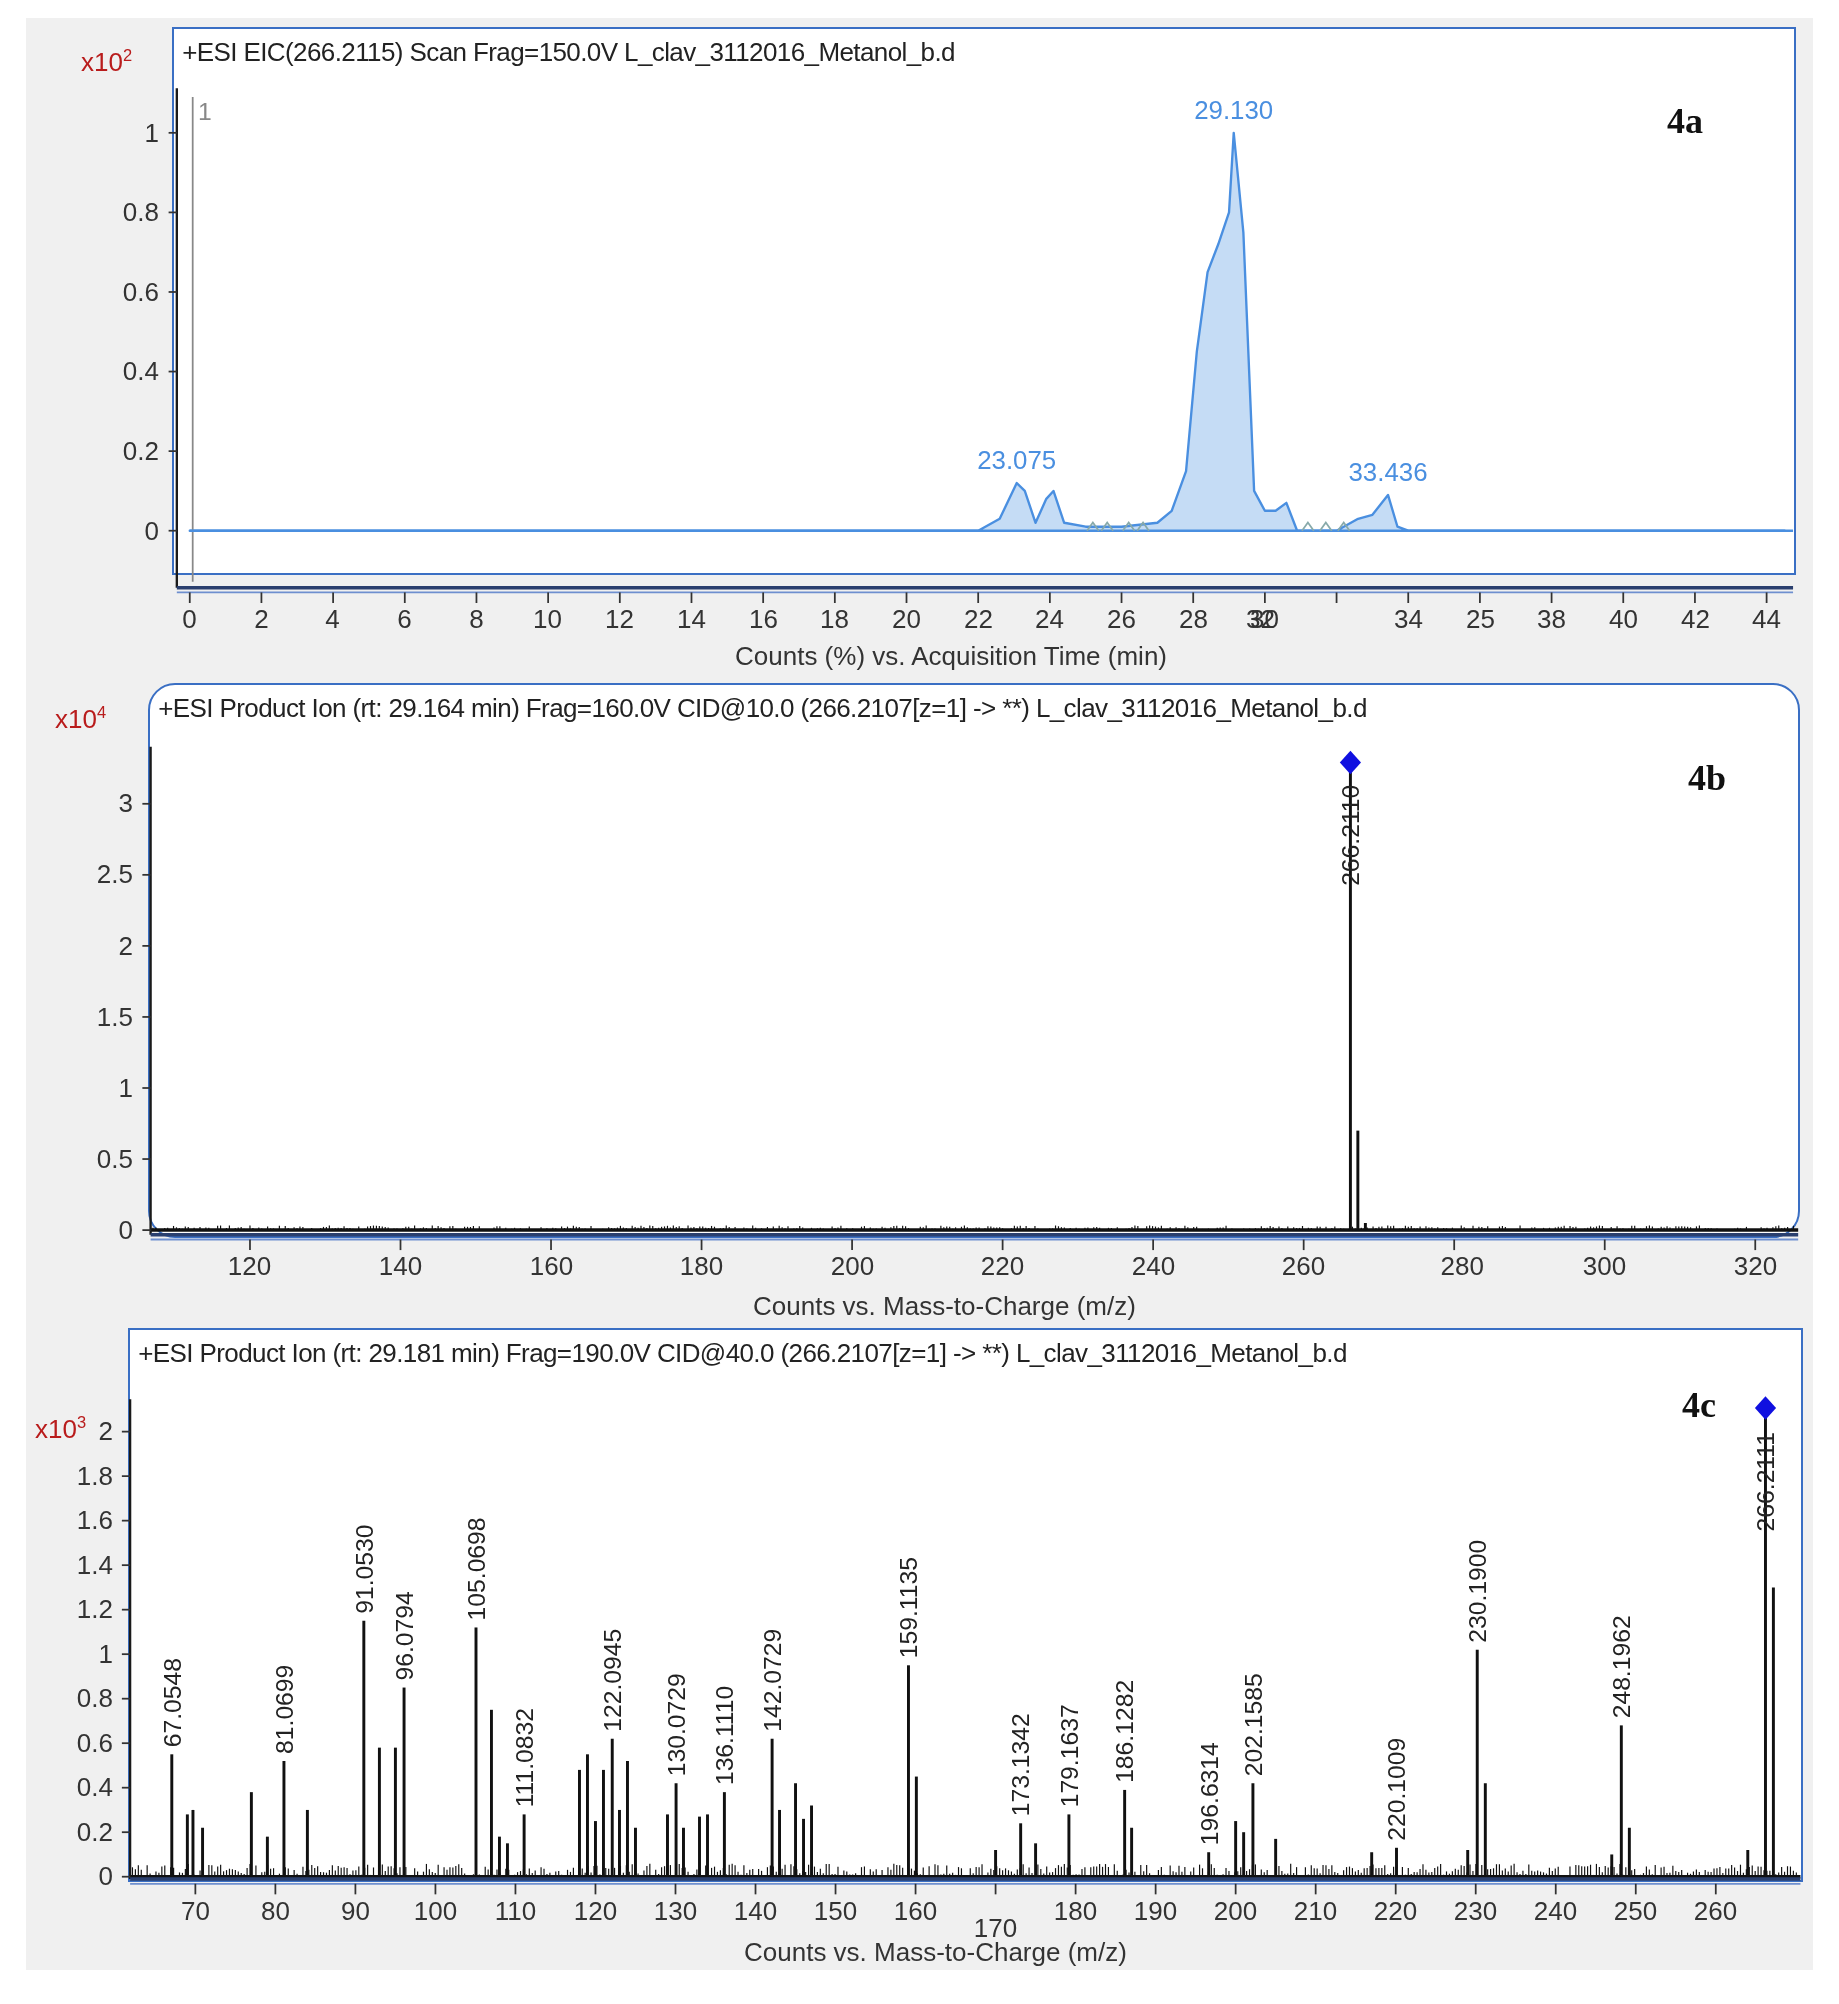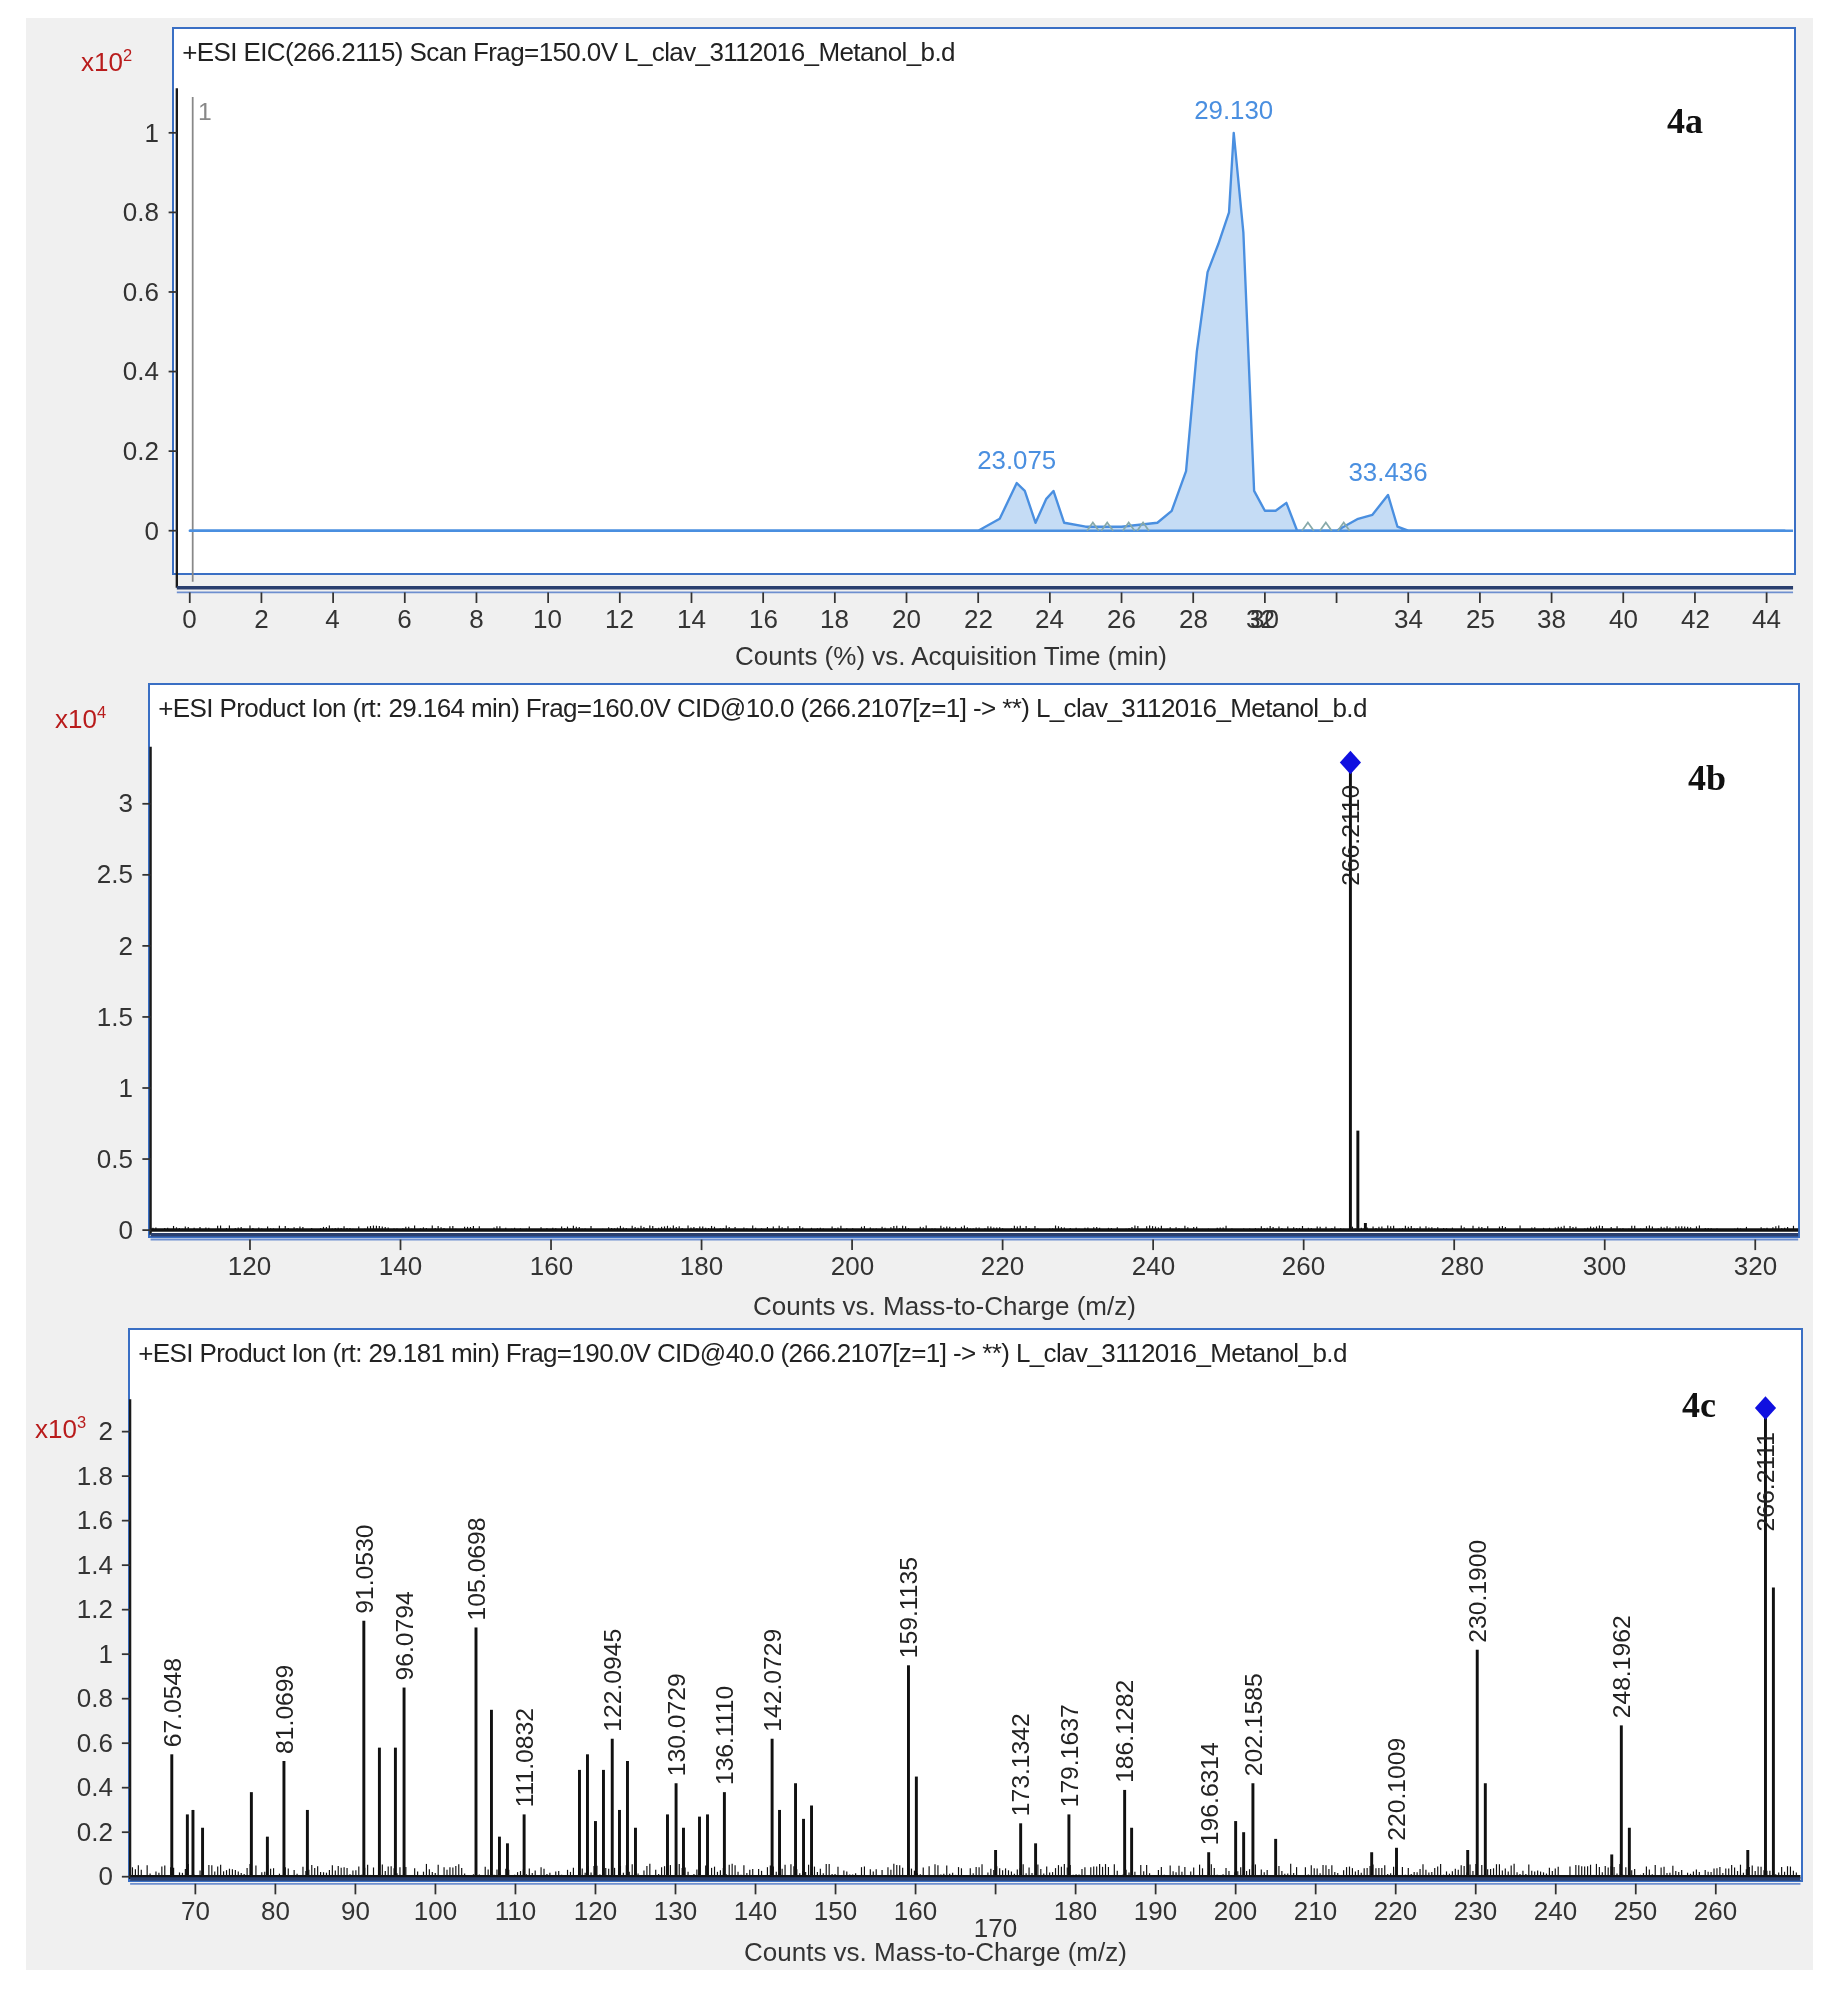--- a/index.html
+++ b/index.html
@@ -112,21 +112,21 @@
       <div class="xtick" style="left: 1666px; top: 604px;">42</div>
       <div class="xtick" style="left: 1737px; top: 604px;">44</div>
     </div>
   <div class="axis-title" style="left:735px;top:641px;">Counts (%) vs. Acquisition Time (min)</div>
 </div>
 
 <div class="panel" style="left:0;top:0;width:1468px;height:1323px;">
   <div class="exp-label" style="left:55px;top:703px;">
     <span>x10</span><sup>4</sup>
   </div>
-  <div class="plot-box" style="left:148px;top:683px;width:1652px;height:555px;">
+  <div class="plot-box" style="left:148px;top:683px;width:1652px;height:555px;border-radius:27px;">
     <div class="plot-title">+ESI Product Ion (rt: 29.164 min) Frag=160.0V CID@10.0 (266.2107[z=1] -&gt; **) L_clav_3112016_Metanol_b.d</div>
     <div class="panel-tag" style="left:1538px;top:72px;">4b</div>
   </div>
   <svg id="svgB" width="1840" height="1323" viewBox="0 0 3129 2250">
       <line x1="256" y1="2092" x2="3058" y2="2092" stroke="#111" stroke-width="6"></line>
       <line x1="260" y1="2092" x2="260" y2="2088.076680384088" stroke="#111" stroke-width="2"></line>
       <line x1="265" y1="2092" x2="265" y2="2087.513683127572" stroke="#111" stroke-width="2"></line>
       <line x1="270" y1="2092" x2="270" y2="2091.0762002743486" stroke="#111" stroke-width="2"></line>
       <line x1="275" y1="2092" x2="275" y2="2090.048182441701" stroke="#111" stroke-width="2"></line>
       <line x1="280" y1="2092" x2="280" y2="2088.4543209876542" stroke="#111" stroke-width="2"></line>

